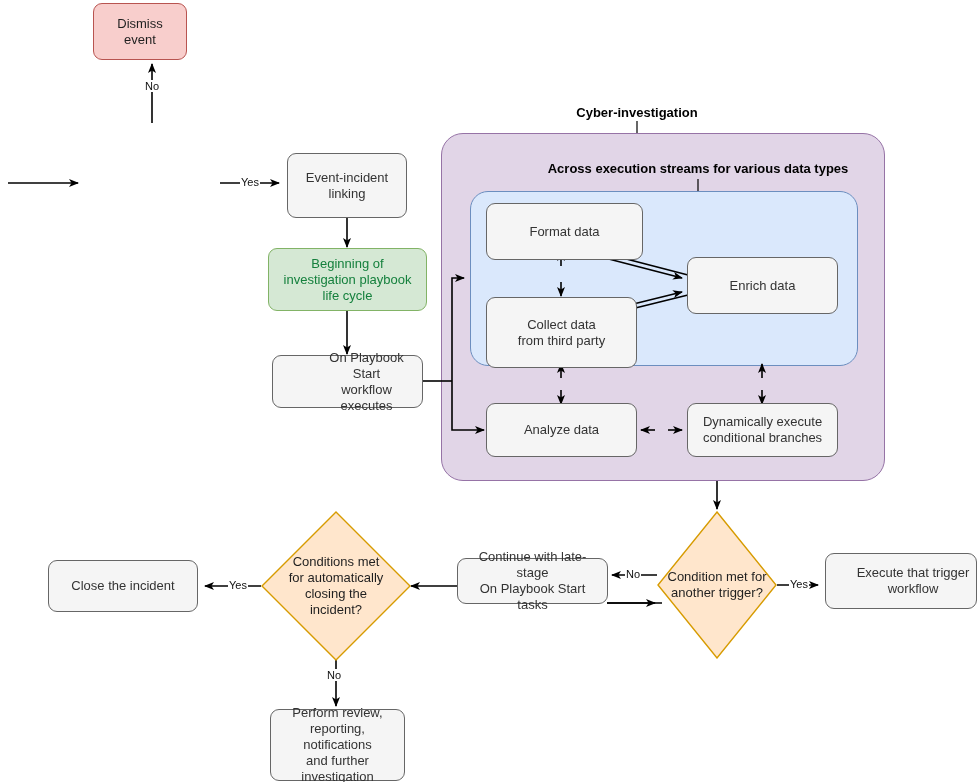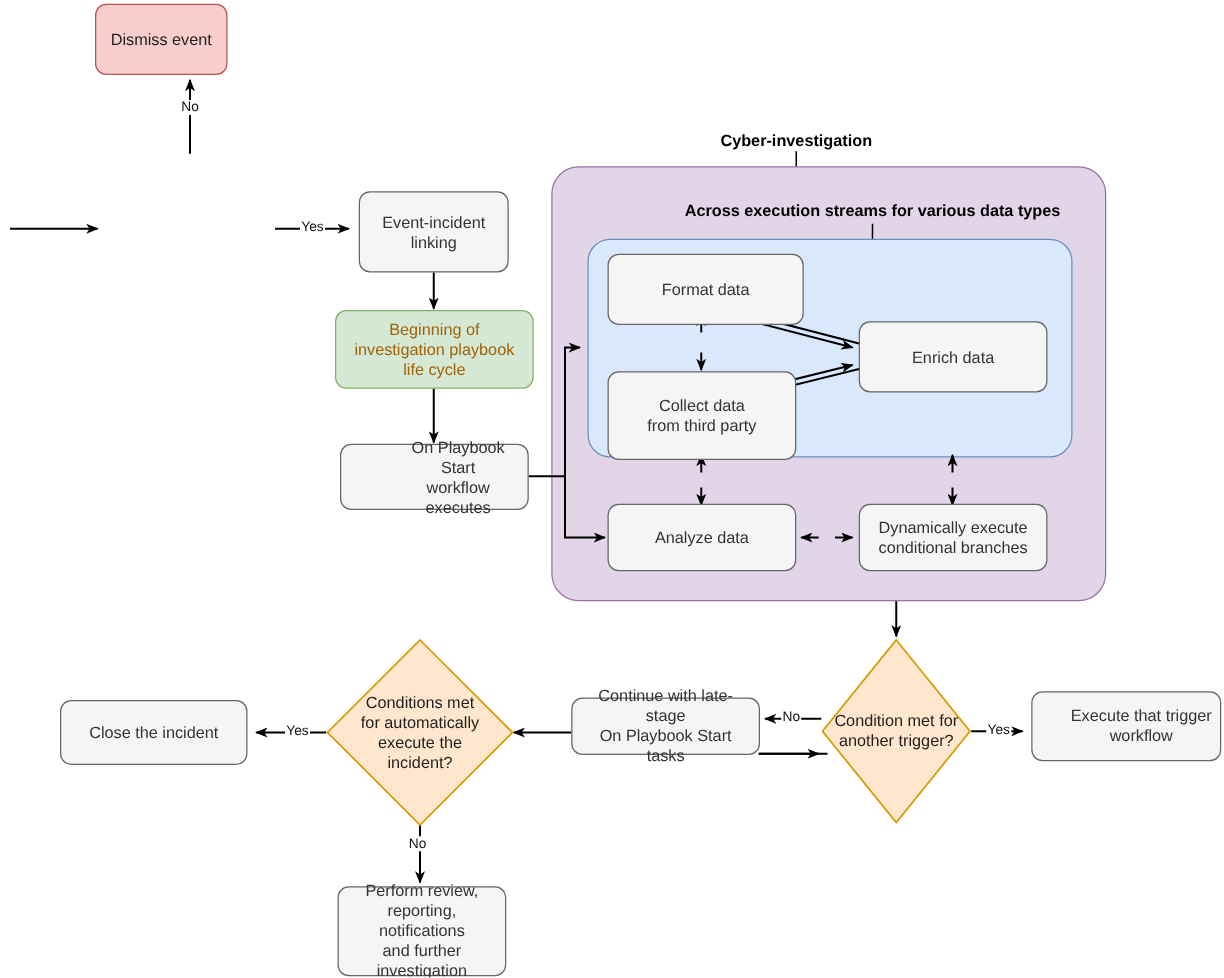--- a/index.html
+++ b/index.html
@@ -41,21 +41,21 @@
     padding: 2px 6px;
   }
   .node.red {
     background: #f8cecc;
     border-color: #b85450;
     color: #1f1f1f;
   }
   .node.green {
     background: #d5e8d4;
     border-color: #82b366;
-    color: #a16207;
+    color: #15803d;
   }
   .container {
     position: absolute;
     box-sizing: border-box;
     border-radius: 22px;
   }
   .container.purple {
     background: #e1d5e7;
     border: 1px solid #9673a6;
   }
@@ -169,21 +169,21 @@
 
       <path d="M637,121 L637,133" stroke-width="1.2"></path>
       <path d="M698,179 L698,191" stroke-width="1.2"></path>
     </g>
   </svg>
 
   <div class="grp-label" style="left:537px; top:105px; width:200px;">Cyber-investigation</div>
 
   <div class="grp-label" style="left:458px; top:161px; width:480px;">Across execution streams for various data types</div>
 
-  <div class="node red" style="left:76px; top:3px; width:106px; height:57px;">
+  <div class="node red" style="left:93px; top:3px; width:94px; height:57px;">
     <span>Dismiss event</span>
   </div>
 
 
   <div class="node" style="left:287px; top:153px; width:120px; height:65px;">
     <span>Event-incident linking</span>
   </div>
 
   <div class="node green" style="left:268px; top:248px; width:159px; height:63px;">
     <span style="white-space:pre-line;">Beginning of
@@ -238,21 +238,21 @@
 On Playbook Start tasks</span>
   </div>
 
   <div class="diamond" style="left:261px; top:511px; width:150px; height:150px;">
     <svg class="shape" viewBox="0 0 150 150" xmlns="http://www.w3.org/2000/svg">
       <polygon points="75,1 149,75 75,149 1,75" fill="#ffe6cc" stroke="#d79b00" stroke-width="1.4"></polygon>
     </svg>
     <div class="dlabel">
       <div>Conditions met</div>
       <div>for automatically</div>
-      <div>execute the</div>
+      <div>closing the</div>
       <div>incident?</div>
     </div>
   </div>
 
   <div class="node" style="left:48px; top:560px; width:150px; height:52px;">
     <span>Close the incident</span>
   </div>
 
   <div class="node" style="left:270px; top:709px; width:135px; height:72px;">
     <span style="white-space:pre-line;">Perform review,

